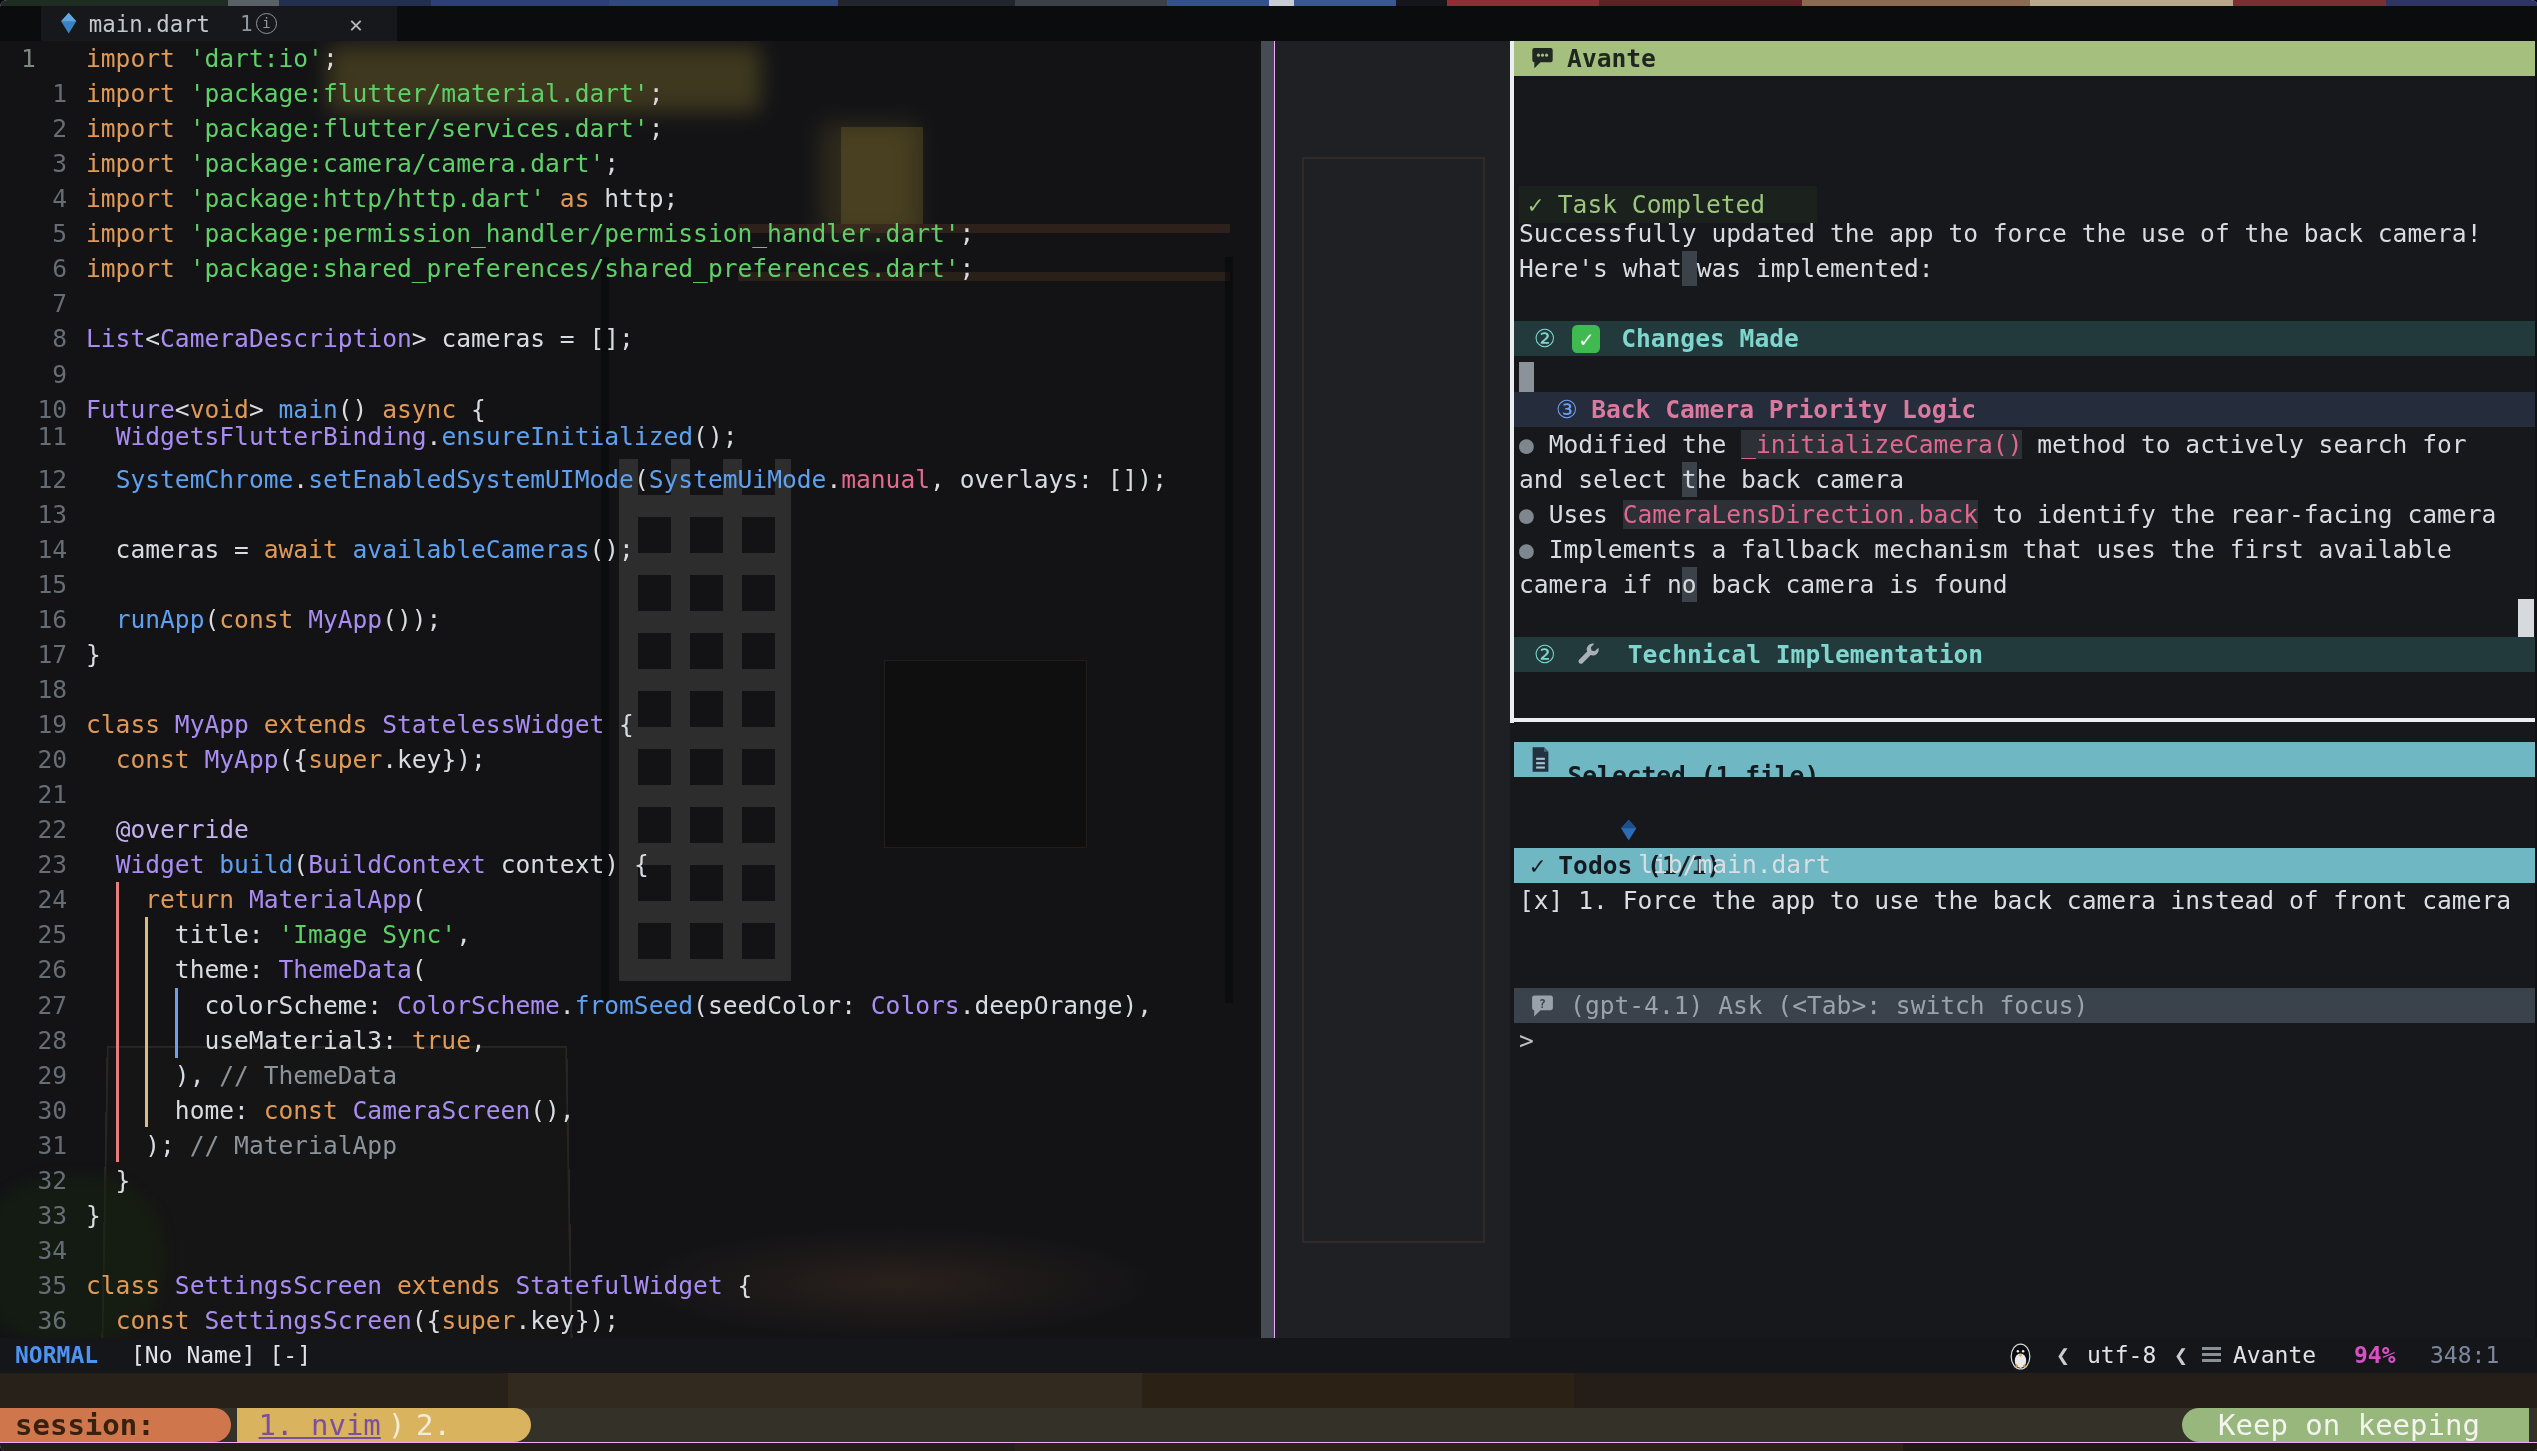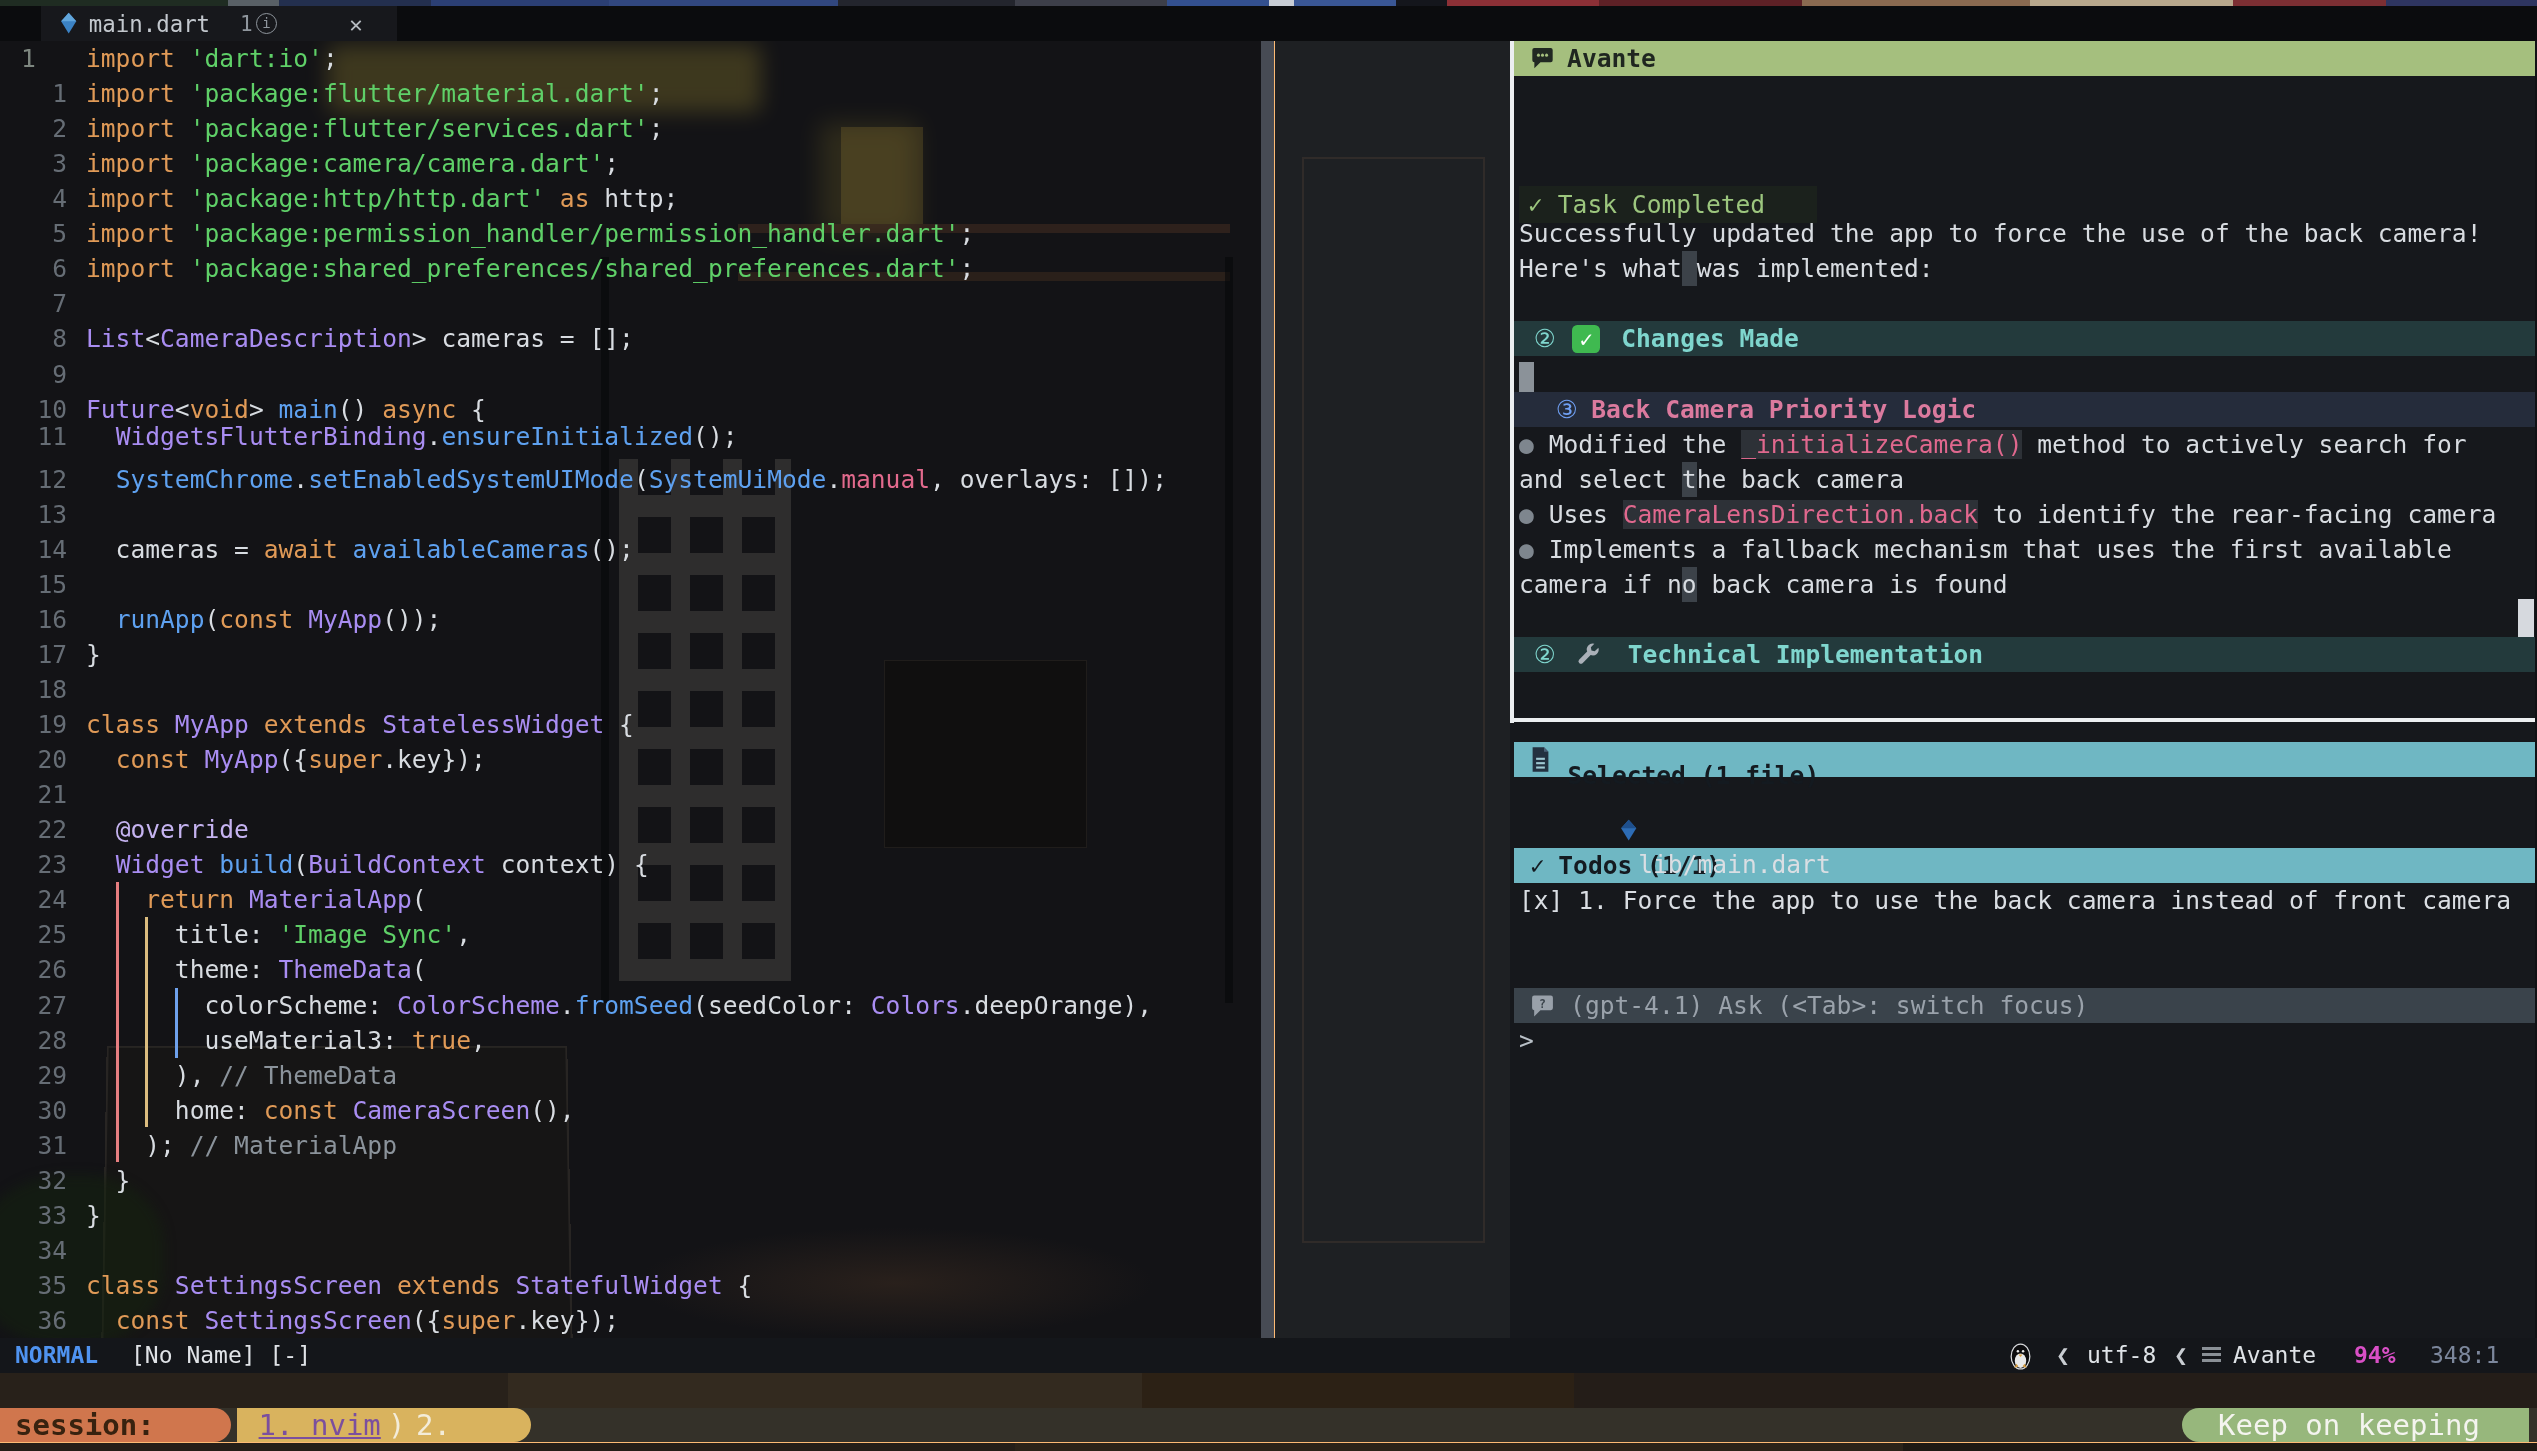--- a/index.html
+++ b/index.html
@@ -1,17 +1,17 @@
 <!DOCTYPE html>
 <html style="font-size:12px"><head>
 <meta charset="utf-8">
 <style>
   html,body{margin:0;padding:0;background:#08090a;}
   .screen{position:relative;width:2538px;height:1452px;overflow:hidden;
-    background:#fdba74;font-family:"DejaVu Sans Mono",monospace;
+    background:#f0abfc;font-family:"DejaVu Sans Mono",monospace;border-radius:7px;
     -webkit-font-smoothing:antialiased;}
   .abs{position:absolute;}
 
   
   .top-sliver{left:0;top:0;width:2538px;height:6px;
     background:linear-gradient(90deg,#1f2c22 0 9%,#596066 9% 11%,#232f4e 11% 17%,
       #2b3f74 17% 24%,#31477f 24% 33%,#23252d 33% 40%,#3d3f49 40% 46%,
       #33508f 46% 50%,#c8cdd4 50% 51%,#3a5795 51% 55%,#14161c 55% 57%,
       #8c3036 57% 63%,#5e2126 63% 71%,#8a6a50 71% 80%,#b8a88c 80% 88%,
       #7c2f33 88% 94%,#2e3560 94% 100%);}

